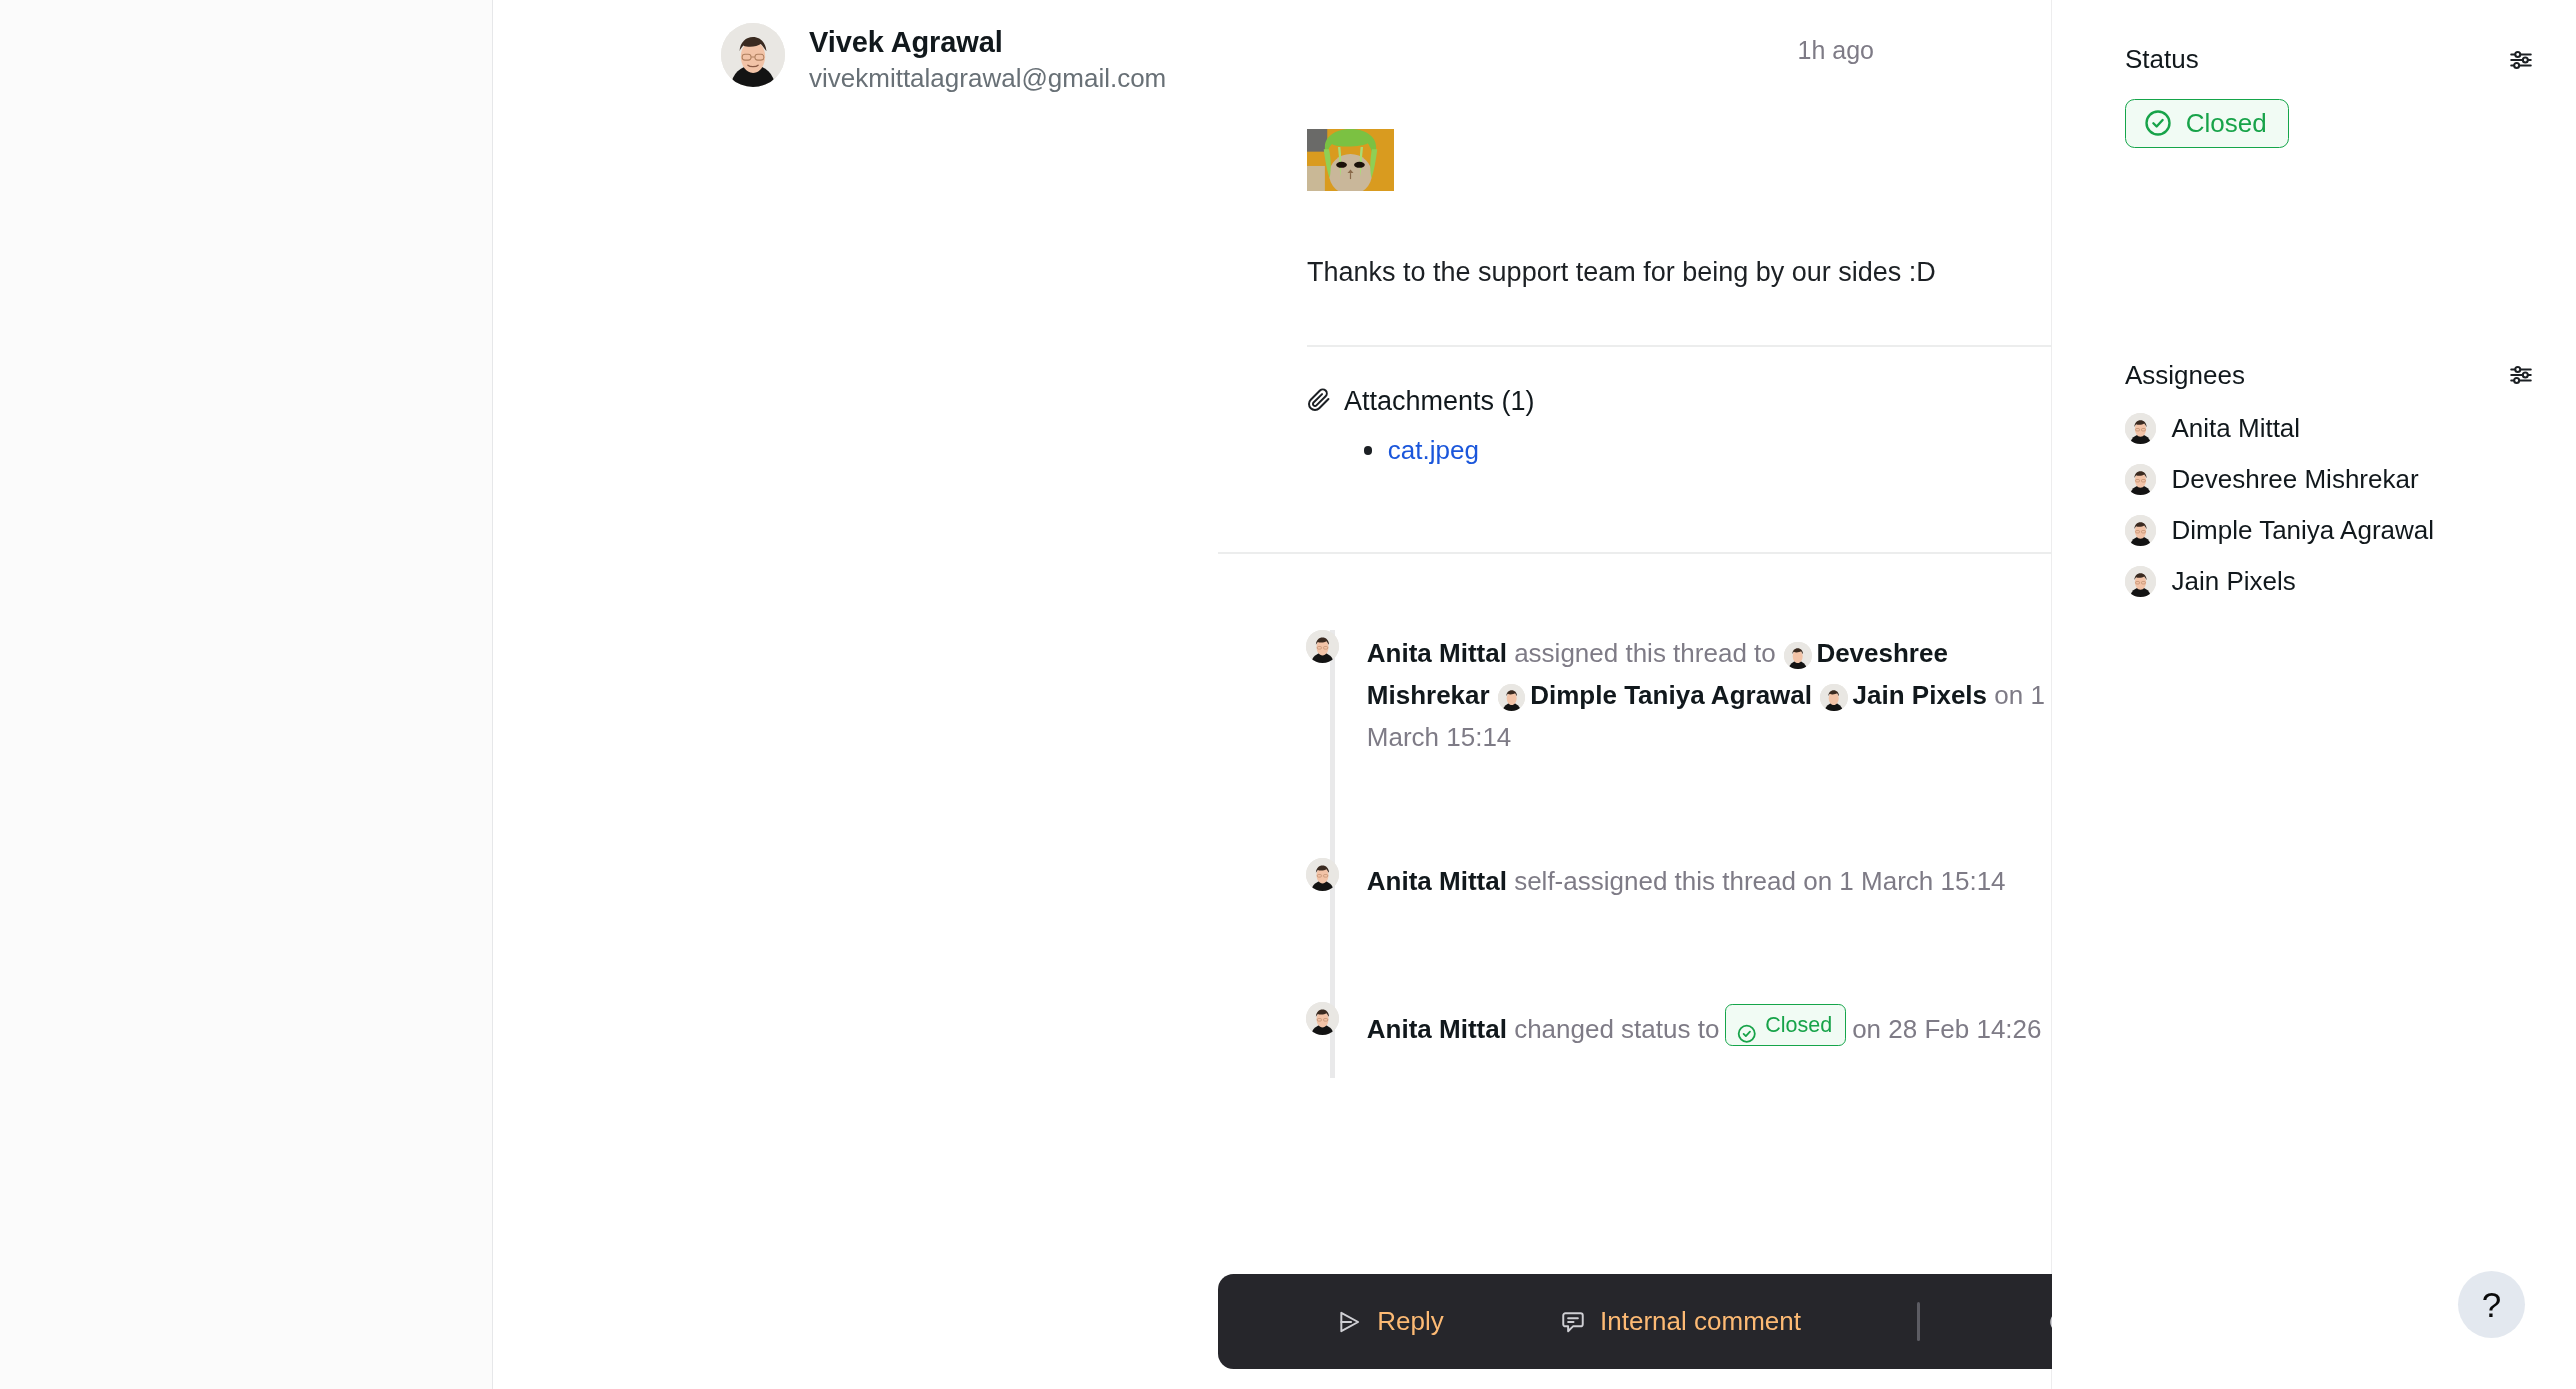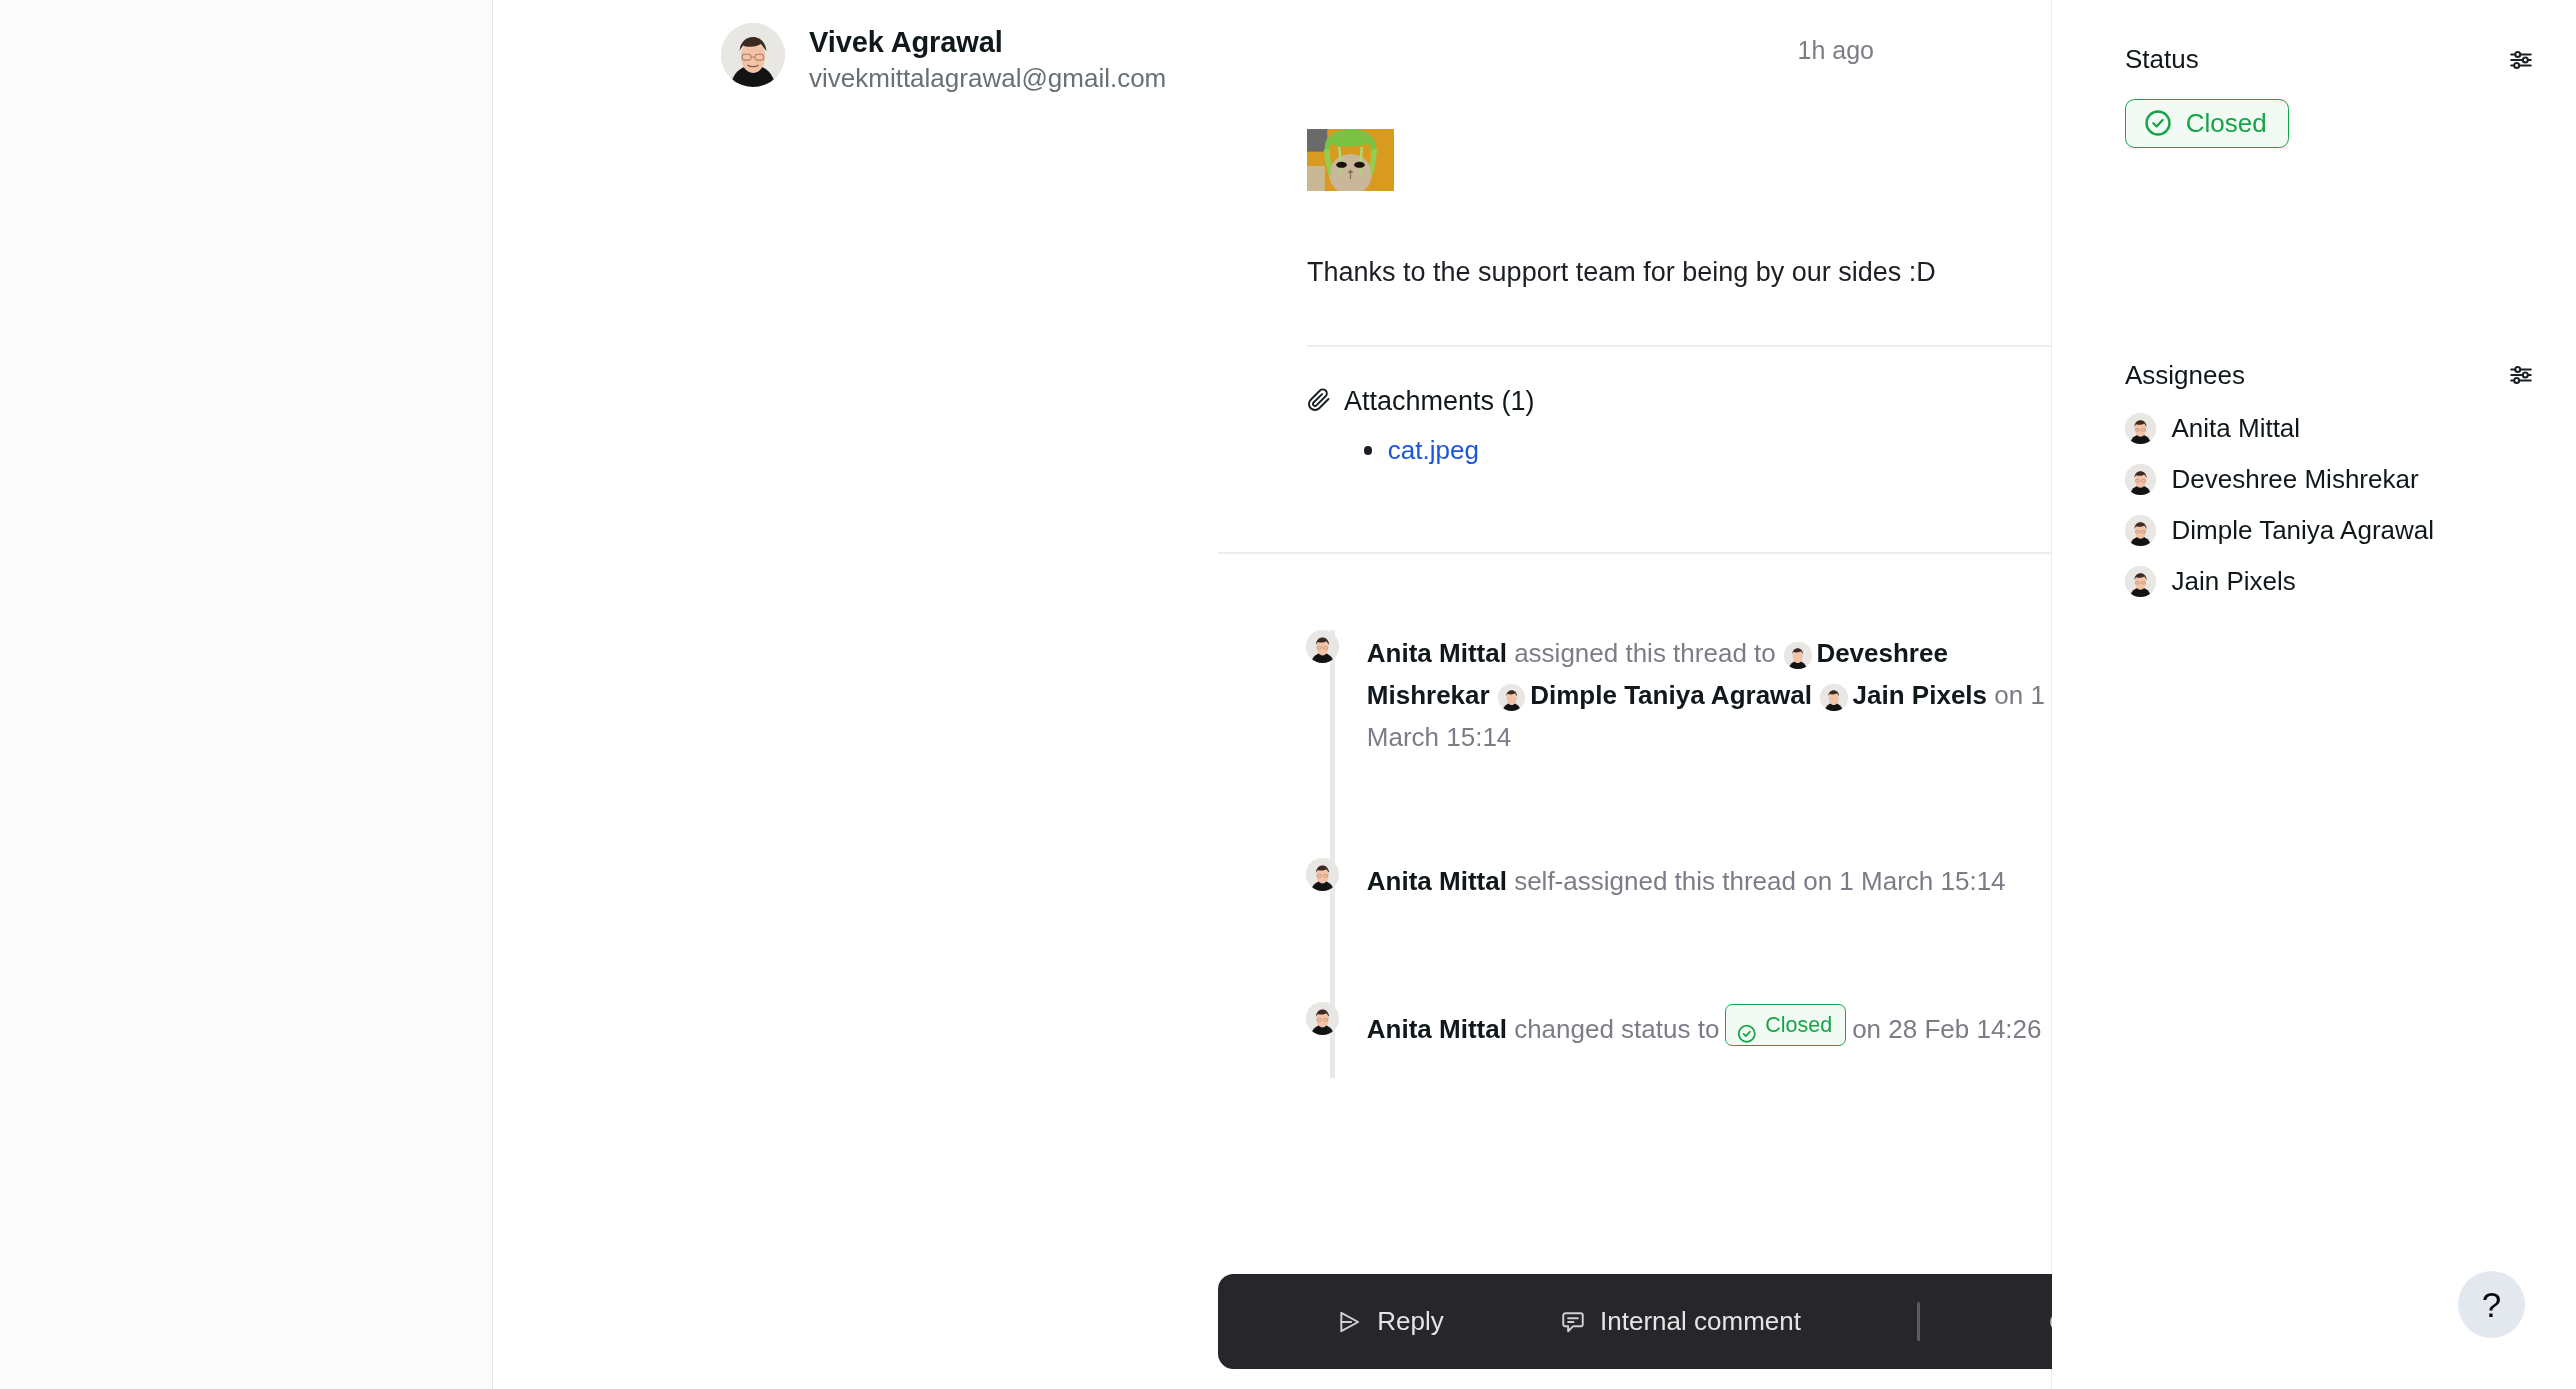--- a/index.html
+++ b/index.html
@@ -147,21 +147,21 @@
 
   
   .action-bar {
     position: absolute; left: 725px; top: 1274px;
     width: 1151px; height: 95px;
     background: #26262b; border-radius: 15.5px;
     display: flex; align-items: center;
   }
   .act-btn {
     display: flex; align-items: center; gap: 14.3px;
-    color: #e5e5e5; font-size: 26px; cursor: pointer;
+    color: #fdba74; font-size: 26px; cursor: pointer;
     background: none; border: none;
     font-family: "Liberation Sans", sans-serif;
   }
   .act-reply { margin-left: 119px; }
   .act-internal { margin-left: 116px; }
   .act-hold { margin-left: 128px; }
   .act-sep {
     width: 3px; height: 39px; background: #5c5c63;
     margin-left: 116px; border-radius: 1.8px;
   }

